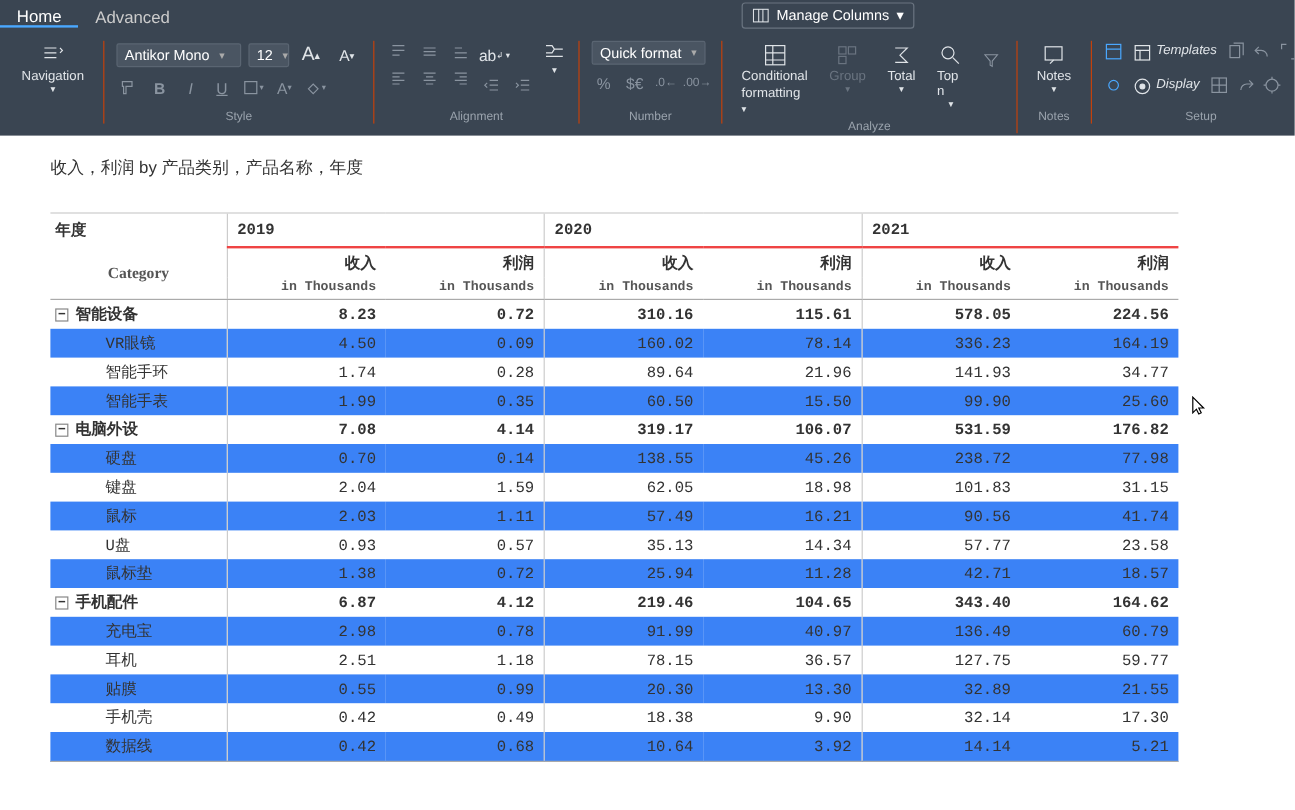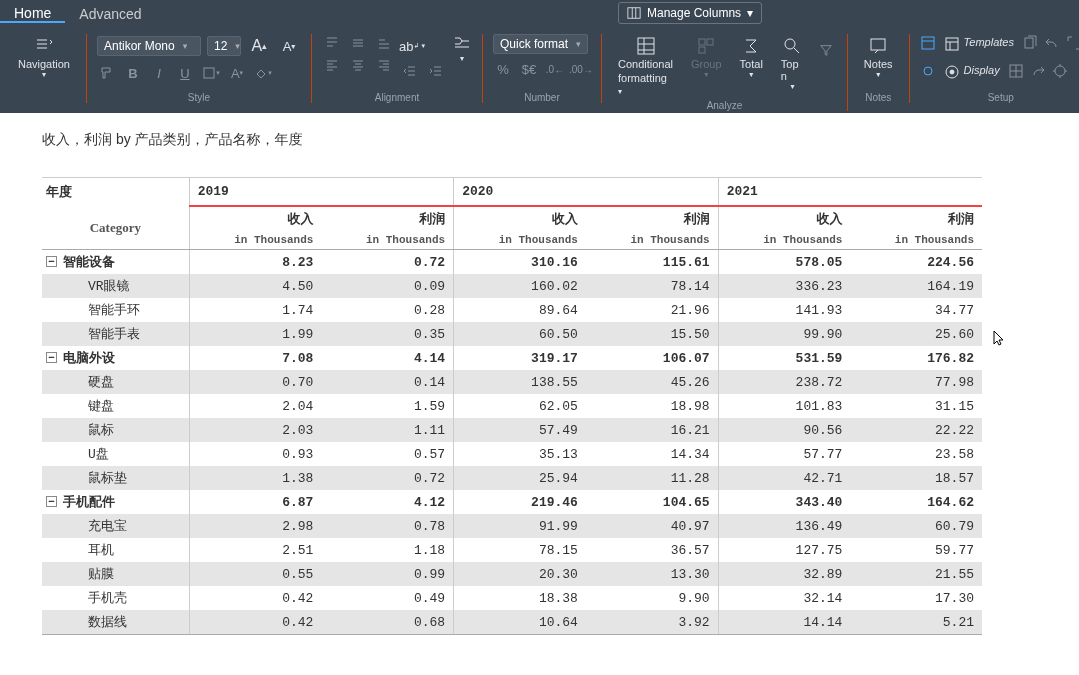--- a/index.html
+++ b/index.html
@@ -47,21 +47,21 @@
 .pivot .year-hdr { text-align: left; font-weight: bold; border-top: 1px solid #ccc; border-bottom: 2px solid #ef4444; border-left: 1px solid #ccc; padding-top:6px; padding-bottom:6px;}
 .pivot .year-corner { font-weight: bold; border-top: 1px solid #ccc; text-align: left; padding-left: 4px; font-family: Arial,sans-serif;}
 .pivot .metric-hdr { text-align: right; }
 .pivot .unit-hdr { text-align: right; font-size: 11px; color: #555; border-bottom: 1px solid #aaa; }
 .pivot .cat-hdr { font-family: Liberation Serif, serif; text-align: center; color: #555; border-bottom: 1px solid #aaa; vertical-align: top; padding-top: 14px;}
 .pivot .cat-row td { font-weight: bold; }
 .pivot .cellv { text-align: right; font-variant-numeric: tabular-nums; }
 .pivot .rowlabel { padding-left: 4px; white-space: nowrap; }
 .pivot .indent { padding-left: 46px; }
 .pivot tbody tr.cat-row td:first-child { padding-left: 4px; }
-.pivot tbody tr.alt td { background: #e5e5e5; }
+.pivot tbody tr.alt td { background: #3b82f6; }
 .pivot .colgroup-start { border-left: 1px solid #ccc; }
 .expander { display:inline-block; width:11px; height:11px; border:1px solid #888; line-height:9px; text-align:center; font-size:11px; margin-right:6px; font-family:Arial; vertical-align:1px;}
 
 .cursor { position:absolute; left: 992px; top: 330px; pointer-events:none; }
 .cursor svg { width:16px; height:16px; }
 
 .bottom-border { border-bottom: 1px solid #aaa; }
 </style>
 </head>
 <body>
@@ -420,21 +420,21 @@
           <td class="cellv colgroup-start">101.83</td>
           <td class="cellv">31.15</td>
         </tr>
         <tr class="alt">
           <td class="rowlabel indent">鼠标</td>
           <td class="cellv colgroup-start">2.03</td>
           <td class="cellv">1.11</td>
           <td class="cellv colgroup-start">57.49</td>
           <td class="cellv">16.21</td>
           <td class="cellv colgroup-start">90.56</td>
-          <td class="cellv">22.22</td>
+          <td class="cellv">41.74</td>
         </tr>
         <tr class="">
           <td class="rowlabel indent">U盘</td>
           <td class="cellv colgroup-start">0.93</td>
           <td class="cellv">0.57</td>
           <td class="cellv colgroup-start">35.13</td>
           <td class="cellv">14.34</td>
           <td class="cellv colgroup-start">57.77</td>
           <td class="cellv">23.58</td>
         </tr>

